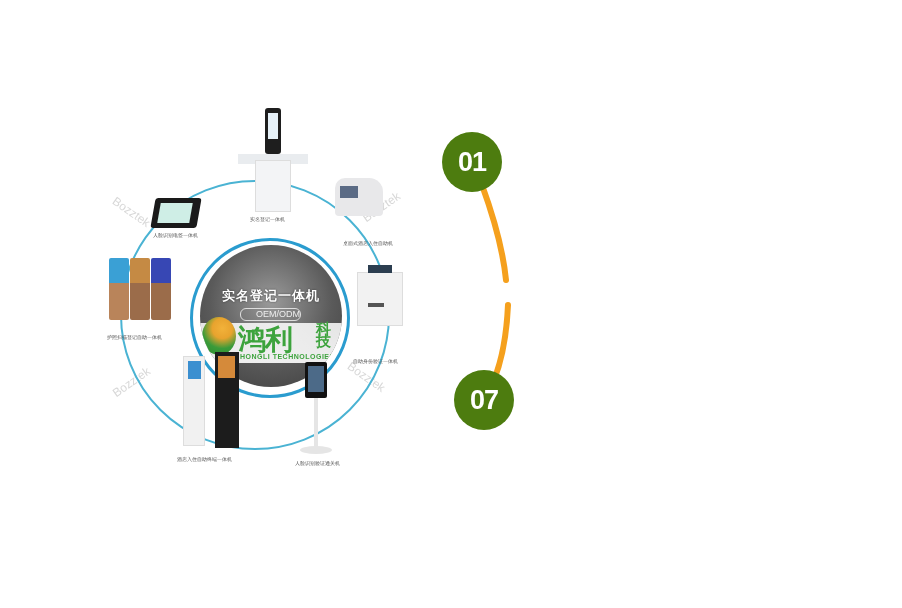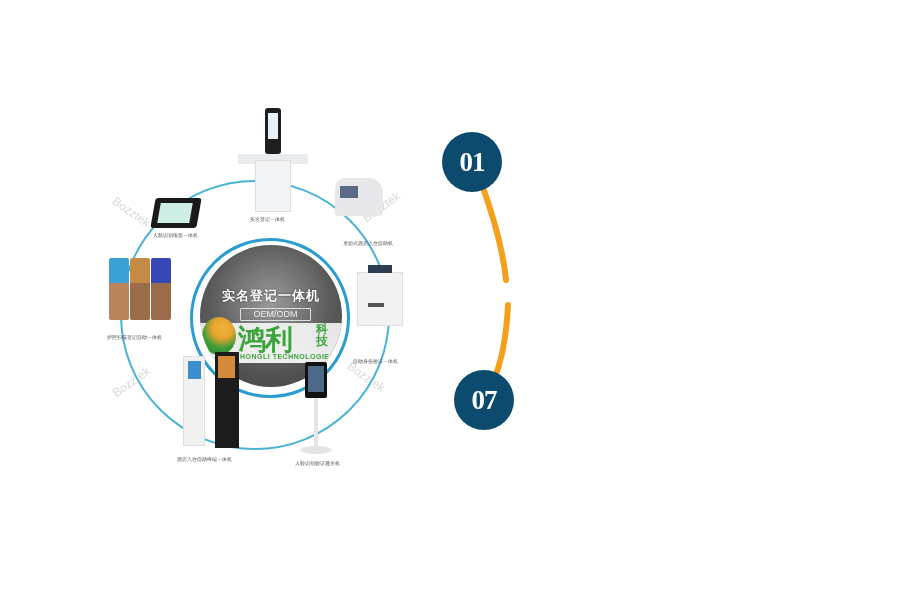--- a/index.html
+++ b/index.html
@@ -26,41 +26,41 @@
       background: radial-gradient(circle at 50% 40%, #9a9a9a 0%, #5a5a5a 55%, #3d3d3d 100%);
       overflow: hidden;
     }
     .center-title {
       position: absolute; left: 0; right: 0; top: 42px; text-align: center;
       color: #ffffff; font-size: 13px; font-weight: bold; letter-spacing: 1px;
       font-family: "DejaVu Sans", sans-serif;
       text-shadow: 0 0 2px #333;
     }
     .center-badge {
-      position: absolute; left: 40px; top: 63px; width: 71px; height: 13px;
-      border: 1px solid #ddd; border-radius: 1px; color: #eee;
-      font-size: 9px; text-align: center; line-height: 11px;
+      position: absolute; left: 40px; top: 63px; width: 61px; height: 13px;
+      border: 1px solid #ddd; border-radius: 6px; color: #eee;
+      font-size: 9px; text-align: right; line-height: 11px;
     }
     .center-logo-band {
       position: absolute; left: 0; right: 0; top: 78px; height: 40px;
       background: linear-gradient(to bottom, rgba(255,255,255,0.85), rgba(255,255,255,0.9));
     }
     .logo-mark {
       position: absolute; left: 2px; top: 72px; width: 34px; height: 38px;
       border-radius: 50%;
       background: radial-gradient(circle at 60% 30%, #f2b23a 0%, #e8a32e 30%, #3a9b3a 60%, #2a8a2a 100%);
     }
     .logo-text {
       position: absolute; left: 38px; top: 76px; color: #3da33d;
       font-size: 28px; font-weight: bold; font-family: Liberation Serif, serif;
       letter-spacing: -1px;
     }
     .logo-text-small {
       position: absolute; left: 116px; top: 78px; color: #3da33d;
-      font-size: 12px; line-height: 12px; font-weight: bold; font-family: "DejaVu Sans", sans-serif;
+      font-size: 15px; line-height: 12px; font-weight: bold; font-family: "DejaVu Sans", sans-serif;
       width: 12px;
     }
     .logo-sub {
       position: absolute; left: 40px; top: 108px; color: #3da33d;
       font-size: 7px; font-weight: bold; letter-spacing: 0.5px;
     }
 
     .device { position: absolute; }
     .device-caption {
       position: absolute; font-size: 5px; color: #555; white-space: nowrap;
@@ -102,22 +102,22 @@
     .face-terminal { left: 210px; top: 262px; width: 22px; height: 36px; background: #111; border-radius: 2px; }
     .face-terminal::after { content: ""; position: absolute; left: 3px; top: 4px; width: 16px; height: 26px; background: #4c6a88; }
     .face-pole { left: 219px; top: 298px; width: 4px; height: 52px; background: #e5e5e5; }
     .face-base { left: 205px; top: 346px; width: 32px; height: 8px; background: #e5e5e5; border-radius: 50%; }
 
     
     .steps { position: absolute; left: 440px; top: 130px; width: 110px; height: 310px; }
     .step-connector { position: absolute; left: 0; top: 0; }
     .step {
       position: absolute; width: 60px; height: 60px; border-radius: 50%;
-      background: #0c4a6e; color: #ffffff;
-      font-family: Liberation Serif, serif; font-weight: bold; font-size: 27px;
+      background: #4d7c0f; color: #ffffff;
+      font-family: Liberation Sans, sans-serif; font-weight: bold; font-size: 27px;
       display: flex; align-items: center; justify-content: center; letter-spacing: -1px;
     }
     .step-1 { left: 2px; top: 2px; }
     .step-2 { left: 36px; top: 116px; }
     .step-3 { left: 14px; top: 240px; }
   </style>
 </head>
 <body>
 
 <div class="product-image">

